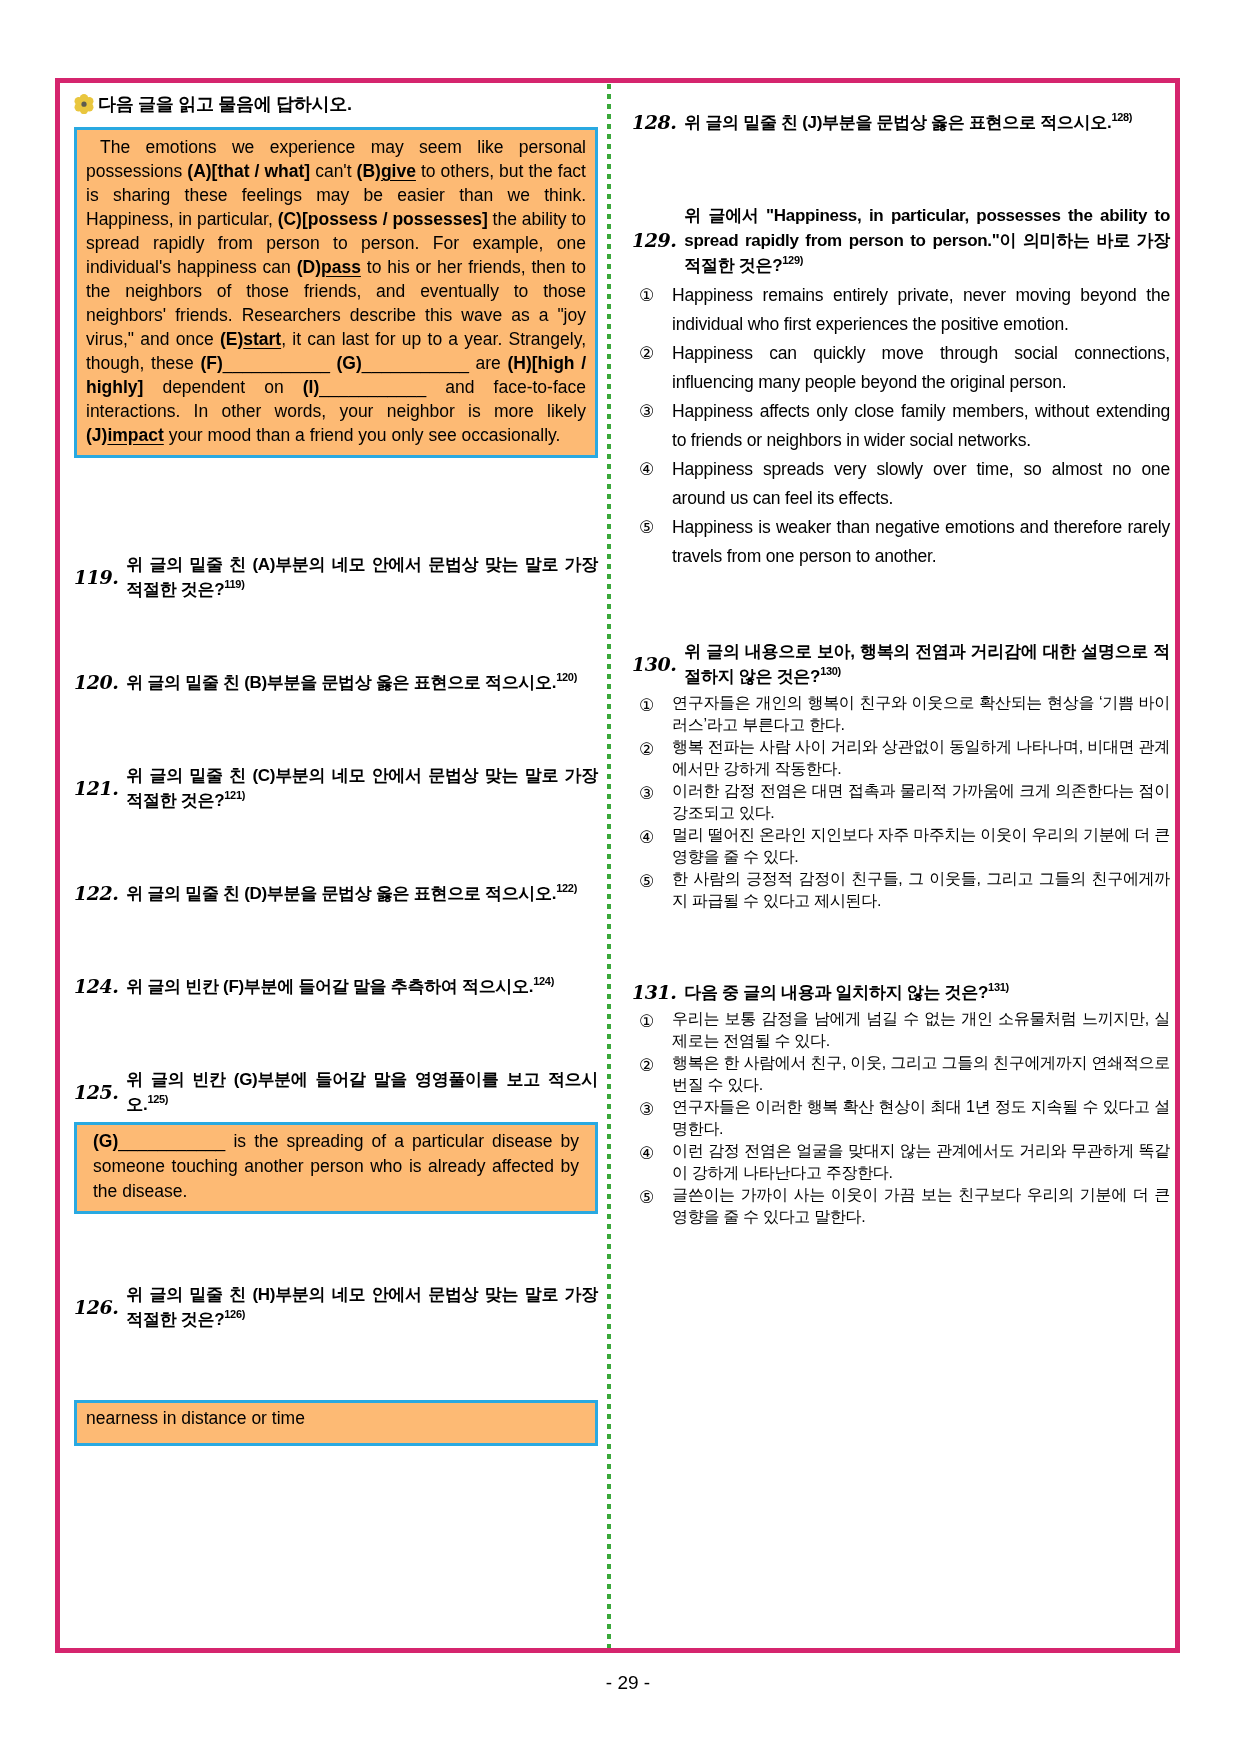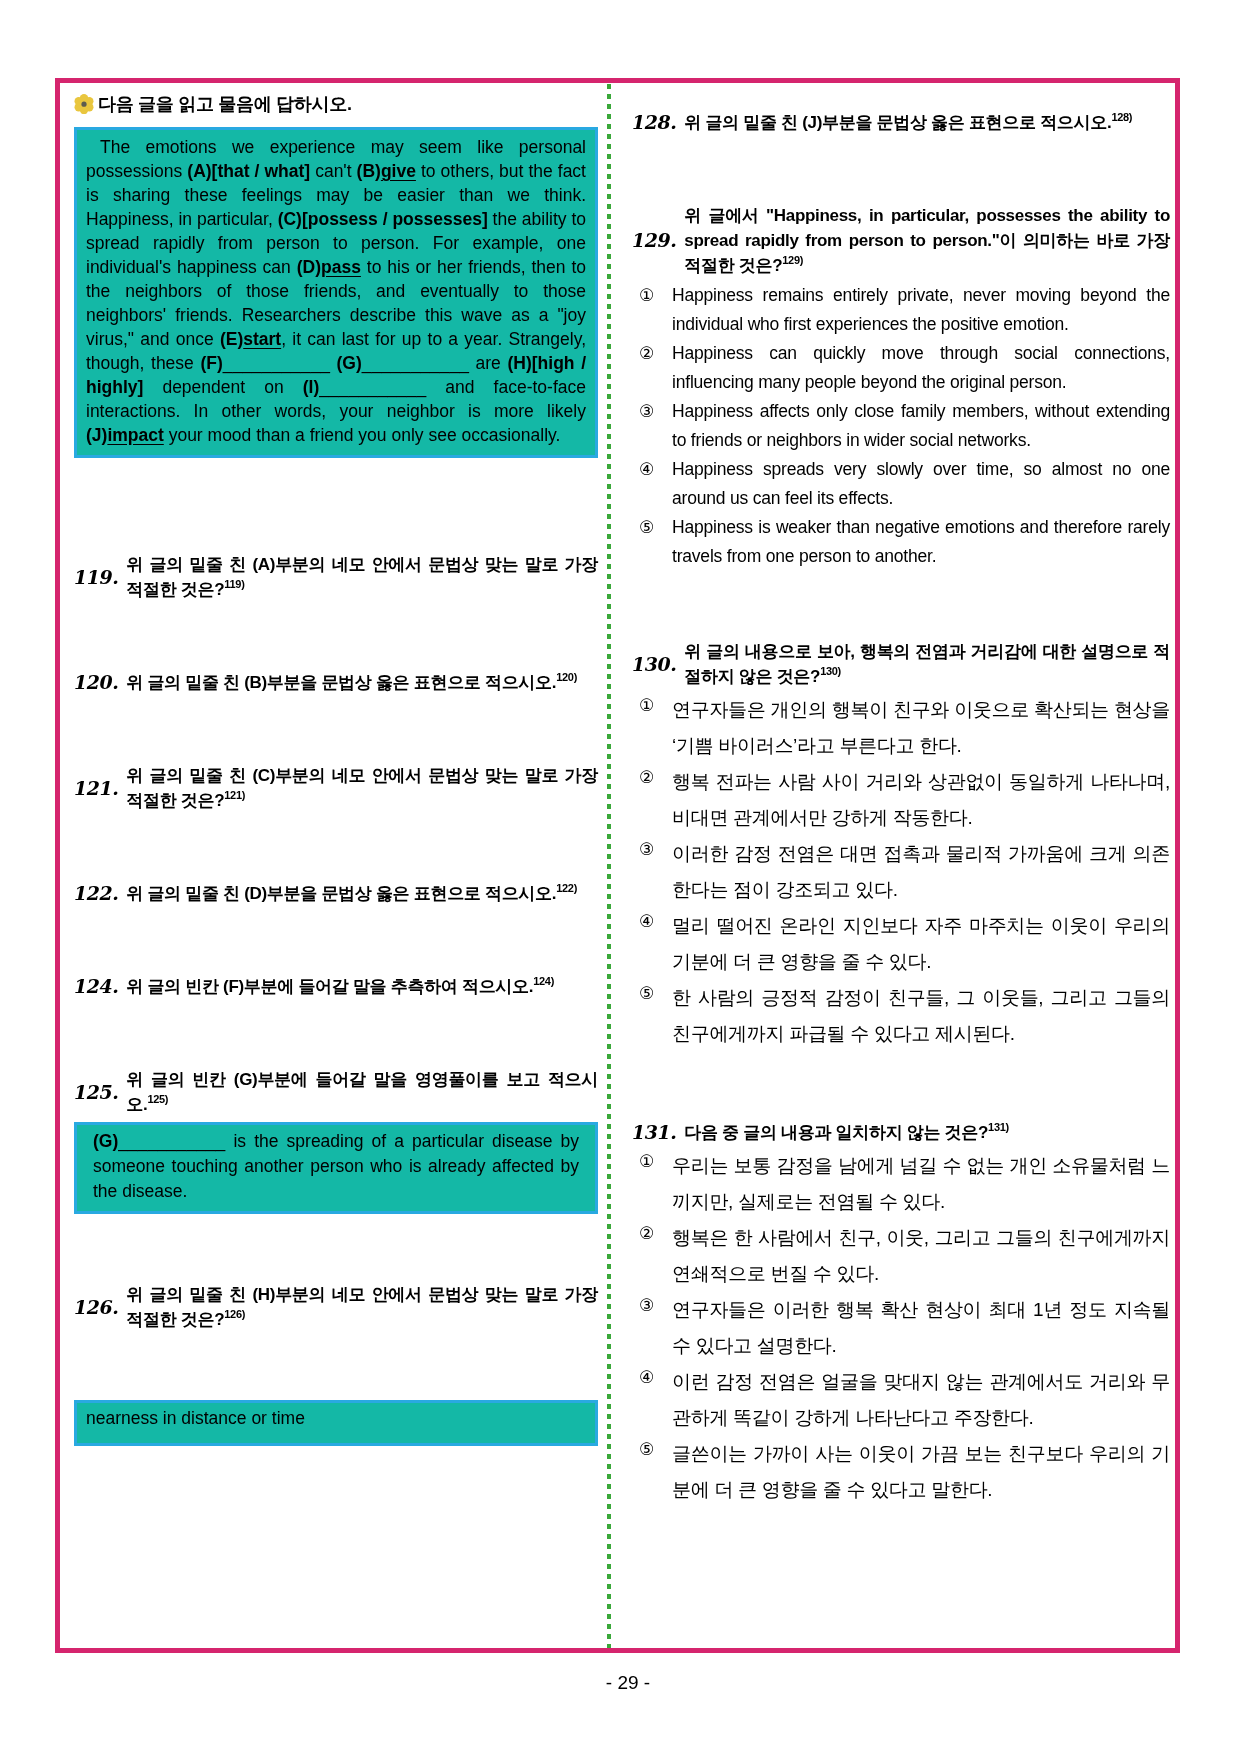--- a/index.html
+++ b/index.html
@@ -10,21 +10,21 @@
   .divider{position:absolute;left:607px;top:84px;width:4px;height:1564px;
            background:repeating-linear-gradient(to bottom,#3aa83a 0 5px,transparent 5px 10px);}
   .col{position:absolute;}
   .col-left{left:74px;top:92px;width:524px;}
   .col-right{left:632px;top:110px;width:538px;}
 
   .instr{display:flex;align-items:center;gap:4px;margin-bottom:11px;}
   .flower{display:inline-flex;width:20px;height:20px;}
   .instr-text{font-weight:bold;font-size:18px;letter-spacing:-0.3px;}
 
-  .bluebox{border:3px solid #29a9e1;box-sizing:border-box;background:#14b8a6;}
+  .bluebox{border:3px solid #29a9e1;box-sizing:border-box;background:#fdba74;}
   .passage{padding:5px 9px 8px;margin-bottom:94px;}
   .ptext{margin:0;font-size:17.5px;line-height:24px;text-align:justify;text-indent:14px;}
 
   .b{font-weight:bold;}
   .u{text-decoration:underline;text-underline-offset:3px;}
 
   .q{margin-bottom:68px;}
   .q:last-child{margin-bottom:0;}
   .qrow{display:flex;align-items:center;}
   .qnum{font-family:"DejaVu Serif",serif;font-style:italic;font-weight:bold;
@@ -34,21 +34,21 @@
 
   .gbox{margin-top:5px;padding:4px 16px 7px;font-size:17.5px;font-weight:400;
         line-height:25px;text-align:justify;}
   .ibox{margin-top:3px;padding:2px 9px 12px;font-size:17.5px;font-weight:400;line-height:26px;}
 
   .opts{margin-top:3px;padding-left:7px;}
   .opt{display:flex;}
   .omark{flex-shrink:0;width:33px;font-size:17px;line-height:29px;}
   .otext{flex:1;font-size:17.5px;line-height:29px;text-align:justify;letter-spacing:-0.2px;}
   .opt.kr .omark{line-height:28px;}
-  .opt.kr .otext{font-size:19px;line-height:36px;letter-spacing:-0.3px;}
+  .opt.kr .otext{font-size:16px;line-height:22px;letter-spacing:-0.3px;}
 
   .footer{position:absolute;left:16px;right:0;top:1672px;text-align:center;font-size:19px;}
 </style>
 </head>
 <body>
 
 <div class="page">
   <div class="frame"></div>
   <div class="divider"></div>
 

